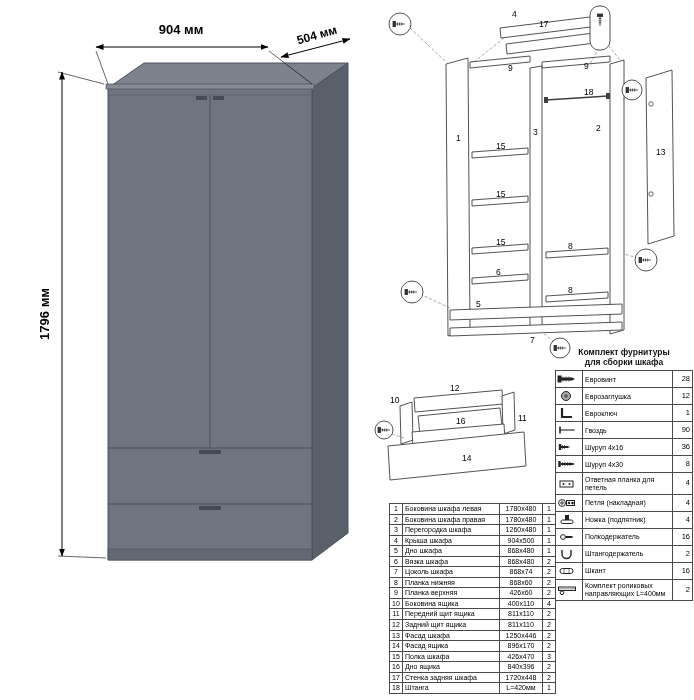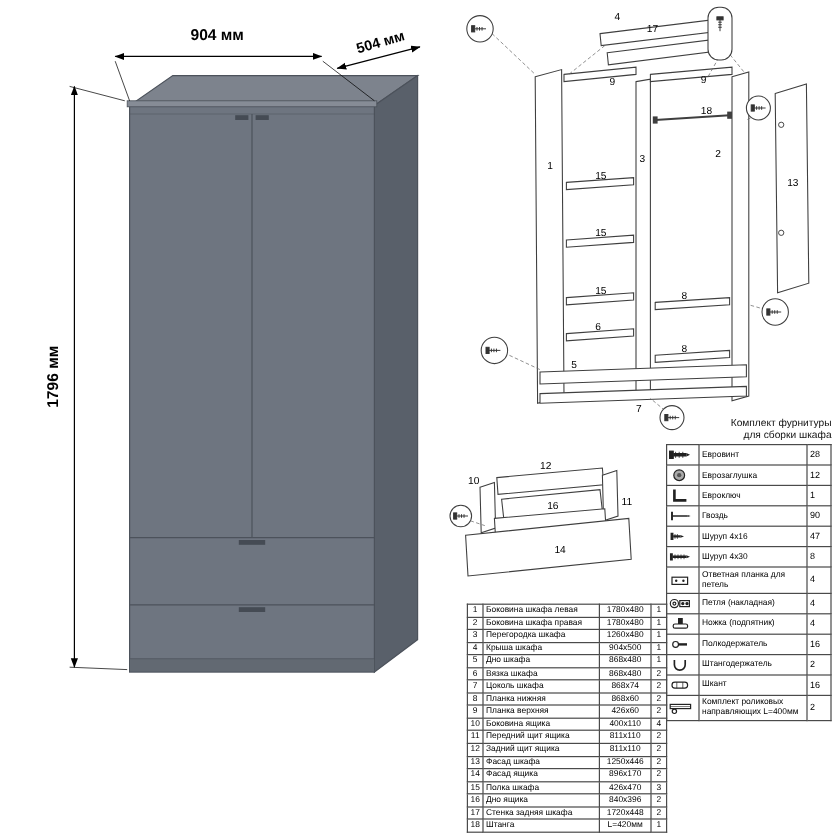--- a/index.html
+++ b/index.html
@@ -20,25 +20,25 @@
   
   .parts{position:absolute;left:389px;top:503px;width:167px;border-collapse:collapse;}
   .parts td{border:1px solid #4a4a4a;font-size:7px;line-height:1.08;padding:1px 2px;color:#000;}
   .parts td.c{text-align:center;padding:1px 1px;}
   .parts td.num{width:10px;}
   .parts td.size{width:40px;}
   .parts td.qty{width:10px;}
 
   
   .hw{position:absolute;left:555px;top:347px;width:138px;}
-  .hw-title{font-size:8.5px;font-weight:400;text-align:right;line-height:1.2;margin-bottom:3px;}
+  .hw-title{font-size:8.5px;font-weight:700;text-align:center;line-height:1.2;margin-bottom:3px;}
   .hw table{border-collapse:collapse;width:100%;}
   .hw td{border:1px solid #4a4a4a;font-size:7px;line-height:1.1;padding:2.5px 2px;color:#000;vertical-align:middle;}
   .hw td.hi{width:24px;text-align:center;padding:1px;}
-  .hw td.hq{width:15px;text-align:left;font-size:7.5px;}
+  .hw td.hq{width:15px;text-align:right;font-size:7.5px;}
 </style>
 </head>
 <body>
 
 <div class="stage">
 
   <svg class="abs" style="left:0;top:0" width="380" height="620" viewBox="0 0 380 620">
     <defs>
       <marker id="arr" markerWidth="9" markerHeight="8" refX="7.5" refY="3" orient="auto-start-reverse" markerUnits="userSpaceOnUse">
         <path d="M0,0 L8,3 L0,6 z" fill="#000"></path>
@@ -263,21 +263,21 @@
                 <g stroke="#222">
                   <line x1="3" y1="4" x2="3" y2="10" stroke-width="2.4"></line>
                   <line x1="4" y1="7" x2="10" y2="7" stroke-width="2"></line>
                   <line x1="5.5" y1="5" x2="5.5" y2="9" stroke-width="0.6"></line>
                   <line x1="7.5" y1="5" x2="7.5" y2="9" stroke-width="0.6"></line>
                   <path d="M10,5.8 L13,7 L10,8.2 z" fill="#222" stroke="none"></path>
                 </g>
               </svg>
             </td>
         <td class="hn">Шуруп 4x16</td>
-        <td class="hq">47</td>
+        <td class="hq">36</td>
       </tr>
       <tr>
         <td class="hi">
               <svg width="20" height="14" viewBox="0 0 20 14">
                 <g stroke="#222">
                   <line x1="2.5" y1="4" x2="2.5" y2="10" stroke-width="2.4"></line>
                   <line x1="3.5" y1="7" x2="15" y2="7" stroke-width="2"></line>
                   <line x1="5.5" y1="5" x2="5.5" y2="9" stroke-width="0.6"></line>
                   <line x1="8" y1="5" x2="8" y2="9" stroke-width="0.6"></line>
                   <line x1="10.5" y1="5" x2="10.5" y2="9" stroke-width="0.6"></line>

